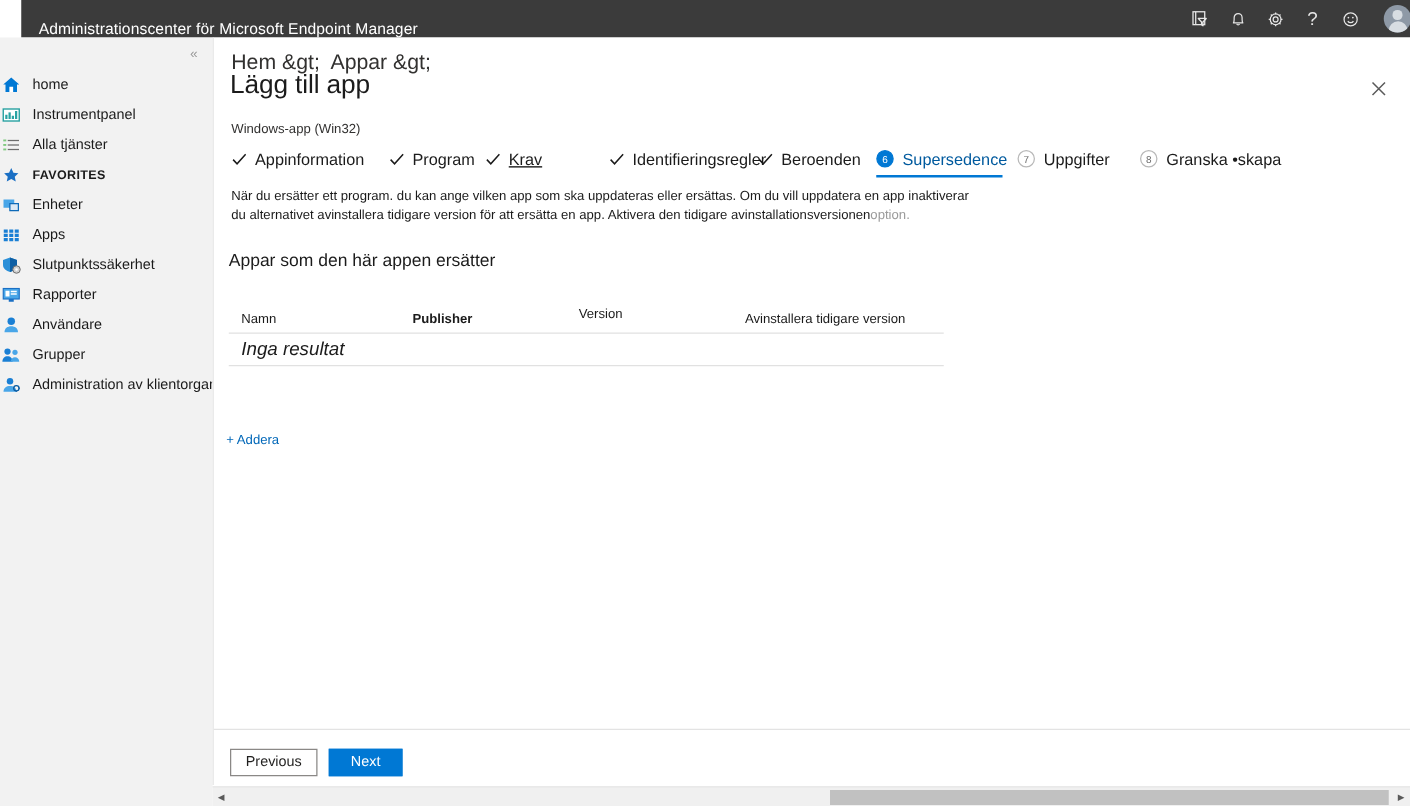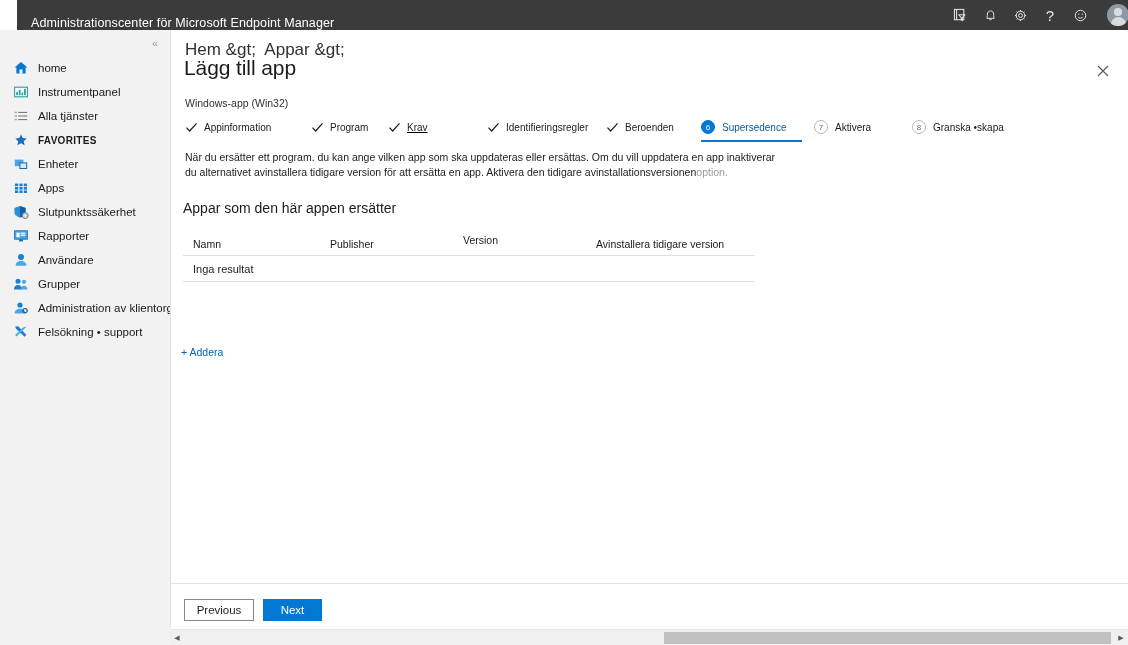--- a/index.html
+++ b/index.html
@@ -70,21 +70,20 @@
     position: absolute; right: 4px; top: 2px;
     width: 22px; height: 22px;
     display: flex; align-items: center; justify-content: center;
     color: #9a9a9a; font-size: 11px;
     cursor: pointer;
   }
   .nav { position: absolute; left: 0; top: 26px; width: 170px; }
   .nav-item {
     height: 24px;
     display: flex; align-items: center;
-    padding-left: 12px;
     cursor: pointer;
     overflow: hidden;
   }
   .nav-icon {
     width: 17px; height: 17px;
     margin-right: 9px;
     flex: 0 0 17px;
     display: flex; align-items: center; justify-content: center;
   }
   .nav-icon svg { display: block; }
@@ -150,21 +149,21 @@
     border: 1px solid #b8b8b8;
     color: #6a6a6a;
     font-size: 8px;
     display: flex; align-items: center; justify-content: center;
     margin-right: 7px;
     flex: 0 0 14px;
   }
   .tab.active .num {
     background: #0078d4; border-color: #0078d4; color: #ffffff;
   }
-  .tab .tlabel { font-size: 10px; color: #1b1b1b; }
+  .tab .tlabel { font-size: 13px; color: #1b1b1b; }
   .tab.active .tlabel { color: #005a9e; }
   .tab .underline {
     position: absolute; left: 0; right: 0; bottom: 0;
     height: 2px; background: #0078d4;
     display: none;
   }
   .tab.active .underline { display: block; }
 
   
   .desc {
@@ -175,38 +174,39 @@
   }
   .desc .muted { color: #9b9b9b; }
 
   .section-title {
     position: absolute; left: 12px; top: 170px;
     font-size: 14px; color: #1b1b1b;
   }
 
   
   .tbl {
-    position: absolute; left: 12px; top: 204px;
+    position: absolute; left: 12px; top: 215px;
     width: 572px;
   }
   .thead { position: relative; height: 22px; }
   .th {
     position: absolute; top: 0;
     font-size: 10.5px; color: #1b1b1b;
     white-space: nowrap;
   }
   .thr { border-bottom: 1px solid #e1e1e1; }
   .trow {
     position: relative; height: 26px;
     border-bottom: 1px solid #e1e1e1;
     display: flex; align-items: center;
   }
   .td-empty {
-    font-size: 11px; color: #1b1b1b;
+    font-size: 15px; color: #1b1b1b;
     padding-left: 10px;
+    font-style: italic;
   }
   .add-link {
     position: absolute; left: 10px; top: 294px;
     font-size: 10.5px; color: #0067b8;
     cursor: pointer;
     white-space: nowrap;
     margin-top: 22px;
   }
 
   
@@ -445,29 +445,20 @@
           <path d="M1.8 13.4 C1.8 10.3 4.1 8.8 7 8.8 C9.9 8.8 12.2 10.3 12.2 13.4 Z" fill="#49a6e8"></path>
           <g fill="none" stroke="#0e5fa4" stroke-width="1.1">
             <circle cx="12.1" cy="10.6" r="2.1"></circle>
             <path d="M12.1 7.9 L12.1 8.7 M12.1 12.5 L12.1 13.3 M9.4 10.6 L10.2 10.6 M14 10.6 L14.8 10.6"></path>
           </g>
         </svg>
       </span>
       <span class="nav-label">Administration av klientorganisation</span>
     </div>
 
-    <div class="nav-item">
-      <span class="nav-icon">
-        <svg width="16" height="16" viewBox="0 0 16 16">
-          <path d="M2.2 2.6 L5.2 2.2 L13.4 11 L11.6 12.8 L3 4.8 Z" fill="#1a7fd4"></path>
-          <path d="M13.6 2.4 L11.4 4.8 L3.6 12.4 L2.2 11 L10 3.4 Z" fill="#49a6e8"></path>
-        </svg>
-      </span>
-      <span class="nav-label">Felsökning • support</span>
-    </div>
 
   </div>
 </div>
 
 <div class="panel">
 
   <div class="breadcrumb">Hem &amp;gt;  Appar &amp;gt;</div>
   <div class="title">Lägg till app</div>
   <div class="subtitle">Windows-app (Win32)</div>
   <div class="close-x">
@@ -529,42 +520,42 @@
     </div>
 
     <div class="tab active" style="left:516px;width:101px;">
       <span class="num">6</span>
       <span class="tlabel">Supersedence</span>
       <span class="underline"></span>
     </div>
 
     <div class="tab" style="left:629px;width:80px;">
       <span class="num">7</span>
-      <span class="tlabel">Aktivera</span>
+      <span class="tlabel">Uppgifter</span>
 
     </div>
 
     <div class="tab" style="left:727px;width:110px;">
       <span class="num">8</span>
       <span class="tlabel">Granska •skapa</span>
 
     </div>
 
   </div>
 
   <div class="desc">
     <span>När du ersätter ett program. du kan ange vilken app som ska uppdateras eller ersättas. Om du vill uppdatera en app inaktiverar du alternativet avinstallera tidigare version för att ersätta en app. Aktivera den tidigare avinstallationsversionen</span><span class="muted">option.</span>
   </div>
 
   <div class="section-title">Appar som den här appen ersätter</div>
 
   <div class="tbl">
     <div class="thead thr">
       <span class="th" style="left:10px;top:4px;">Namn</span>
-      <span class="th" style="left:147px;top:4px;">Publisher</span>
+      <span class="th" style="left:147px;top:4px;font-weight:bold;">Publisher</span>
       <span class="th" style="left:280px;top:0px;">Version</span>
       <span class="th" style="left:413px;top:4px;">Avinstallera tidigare version</span>
     </div>
     <div class="trow">
       <span class="td-empty">Inga resultat</span>
     </div>
   </div>
 
   <div class="add-link">+ Addera</div>
 

